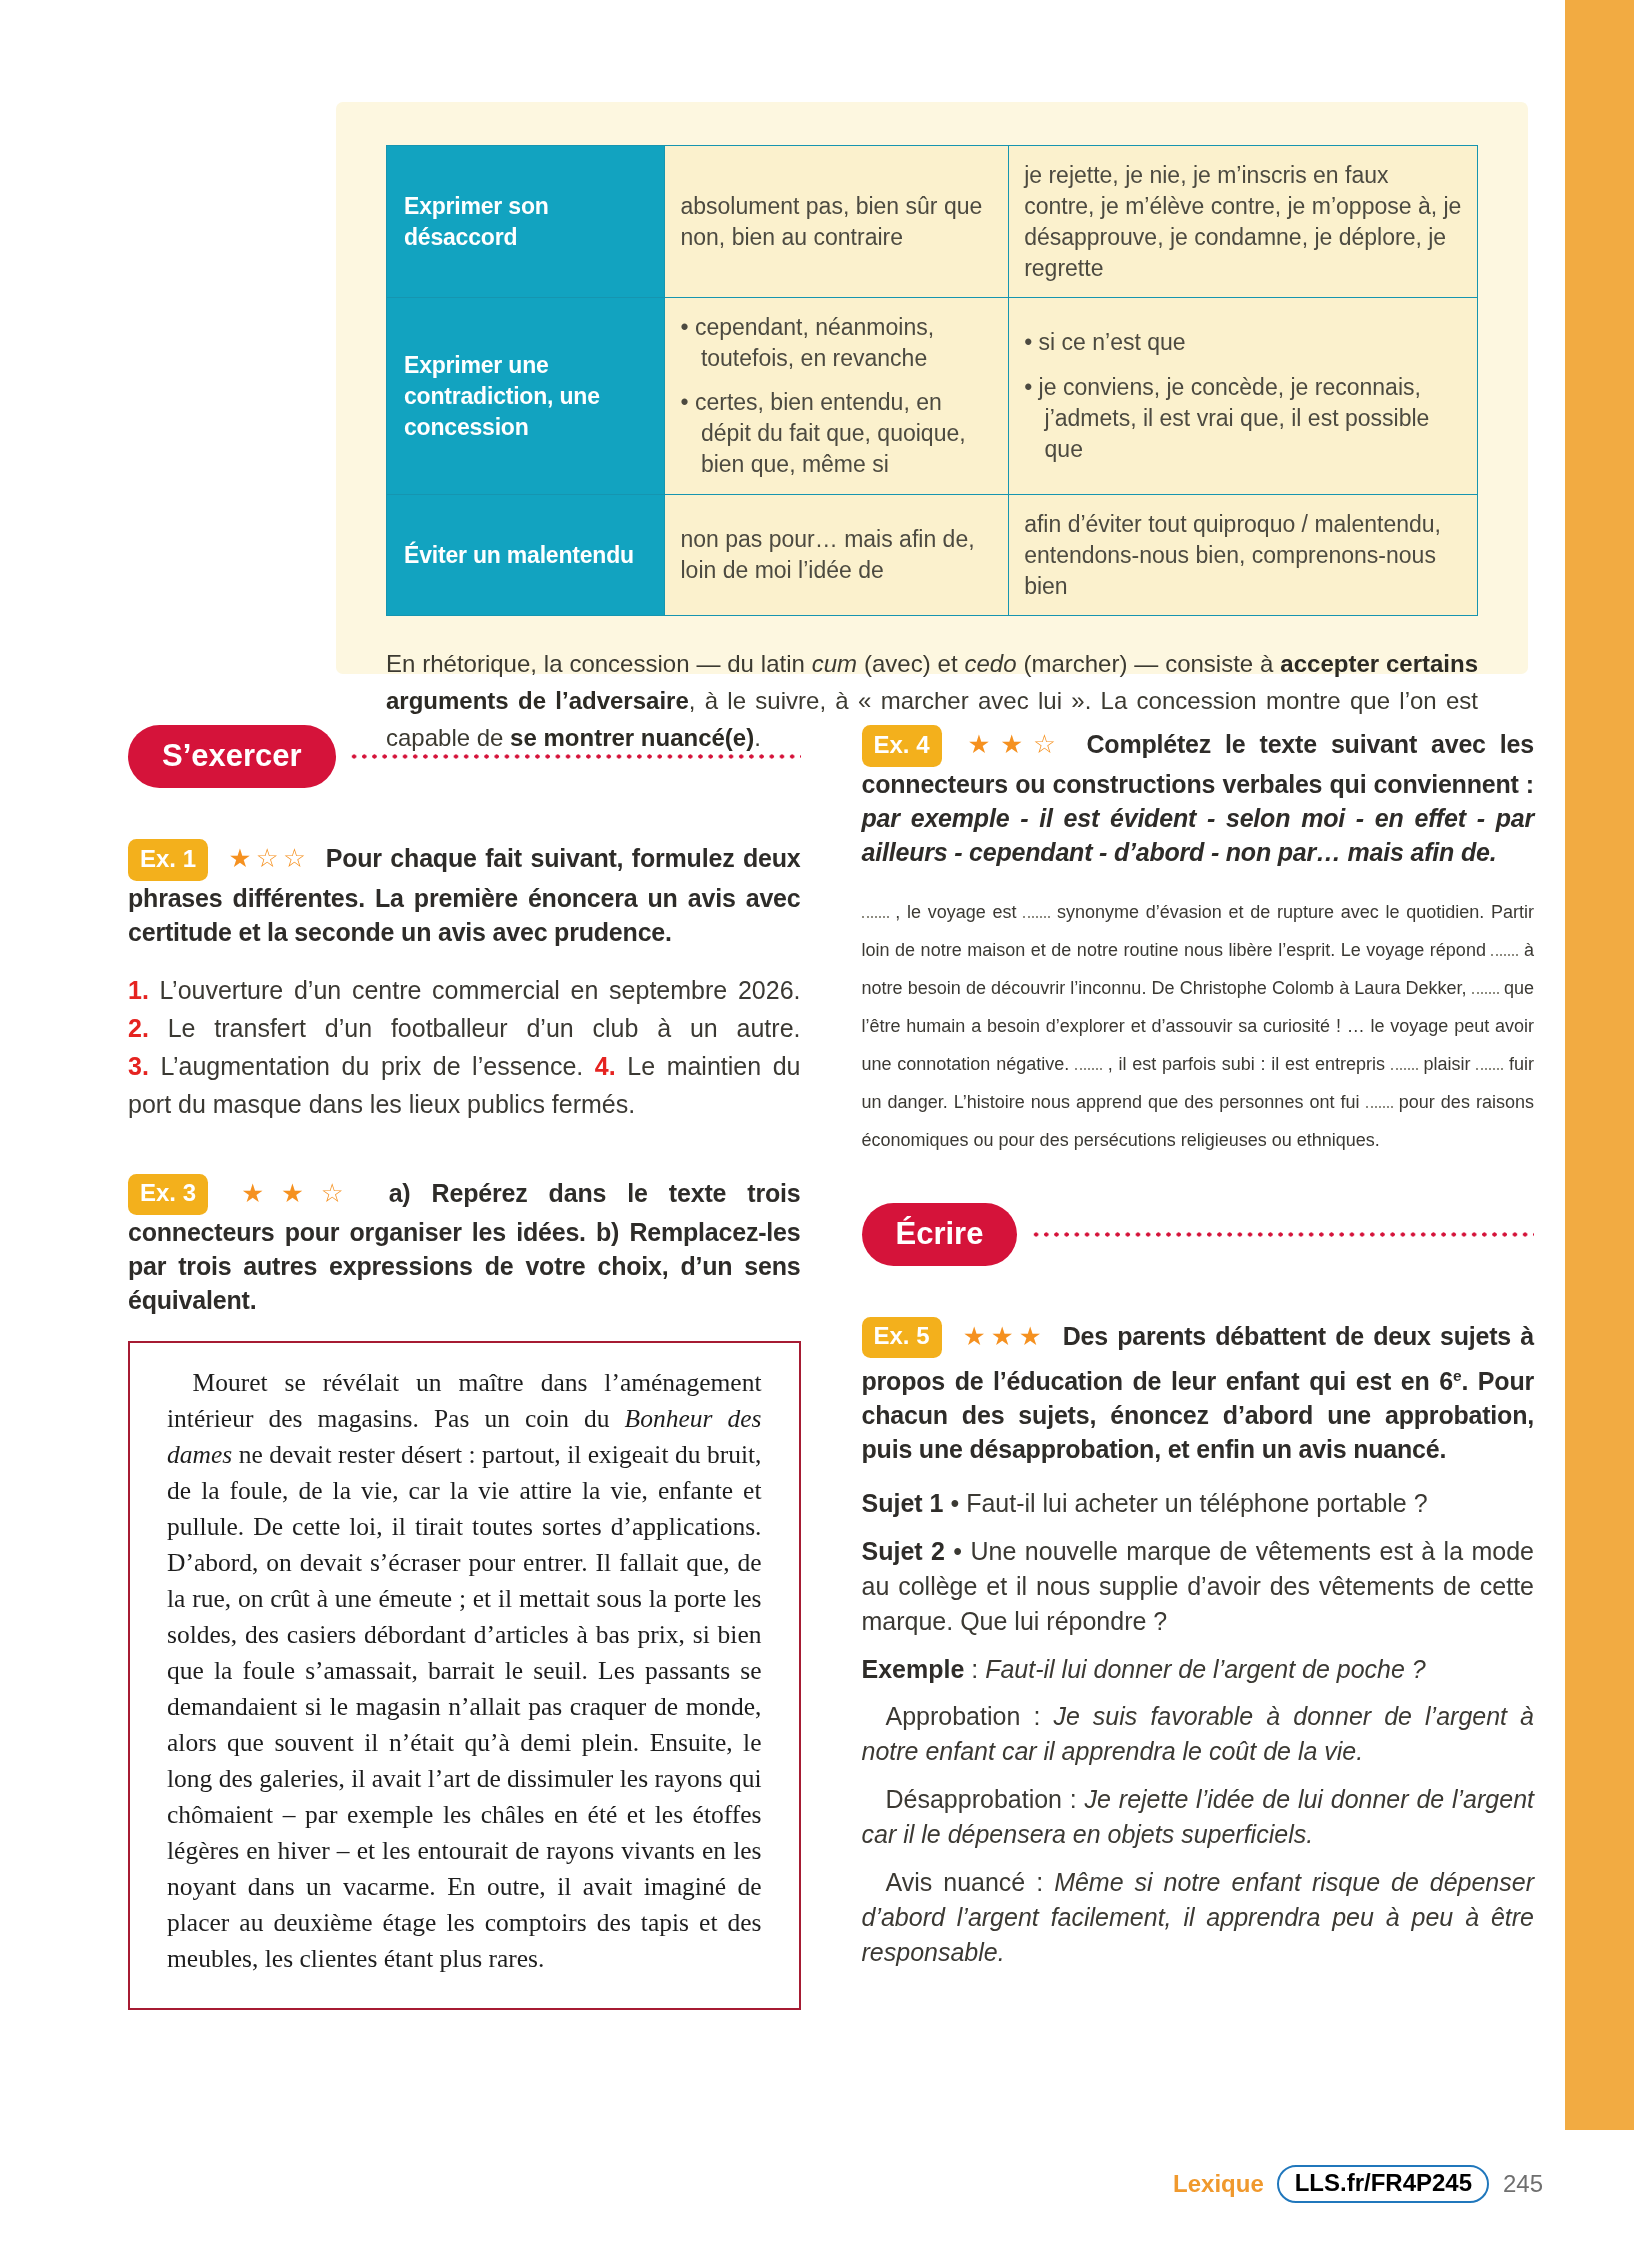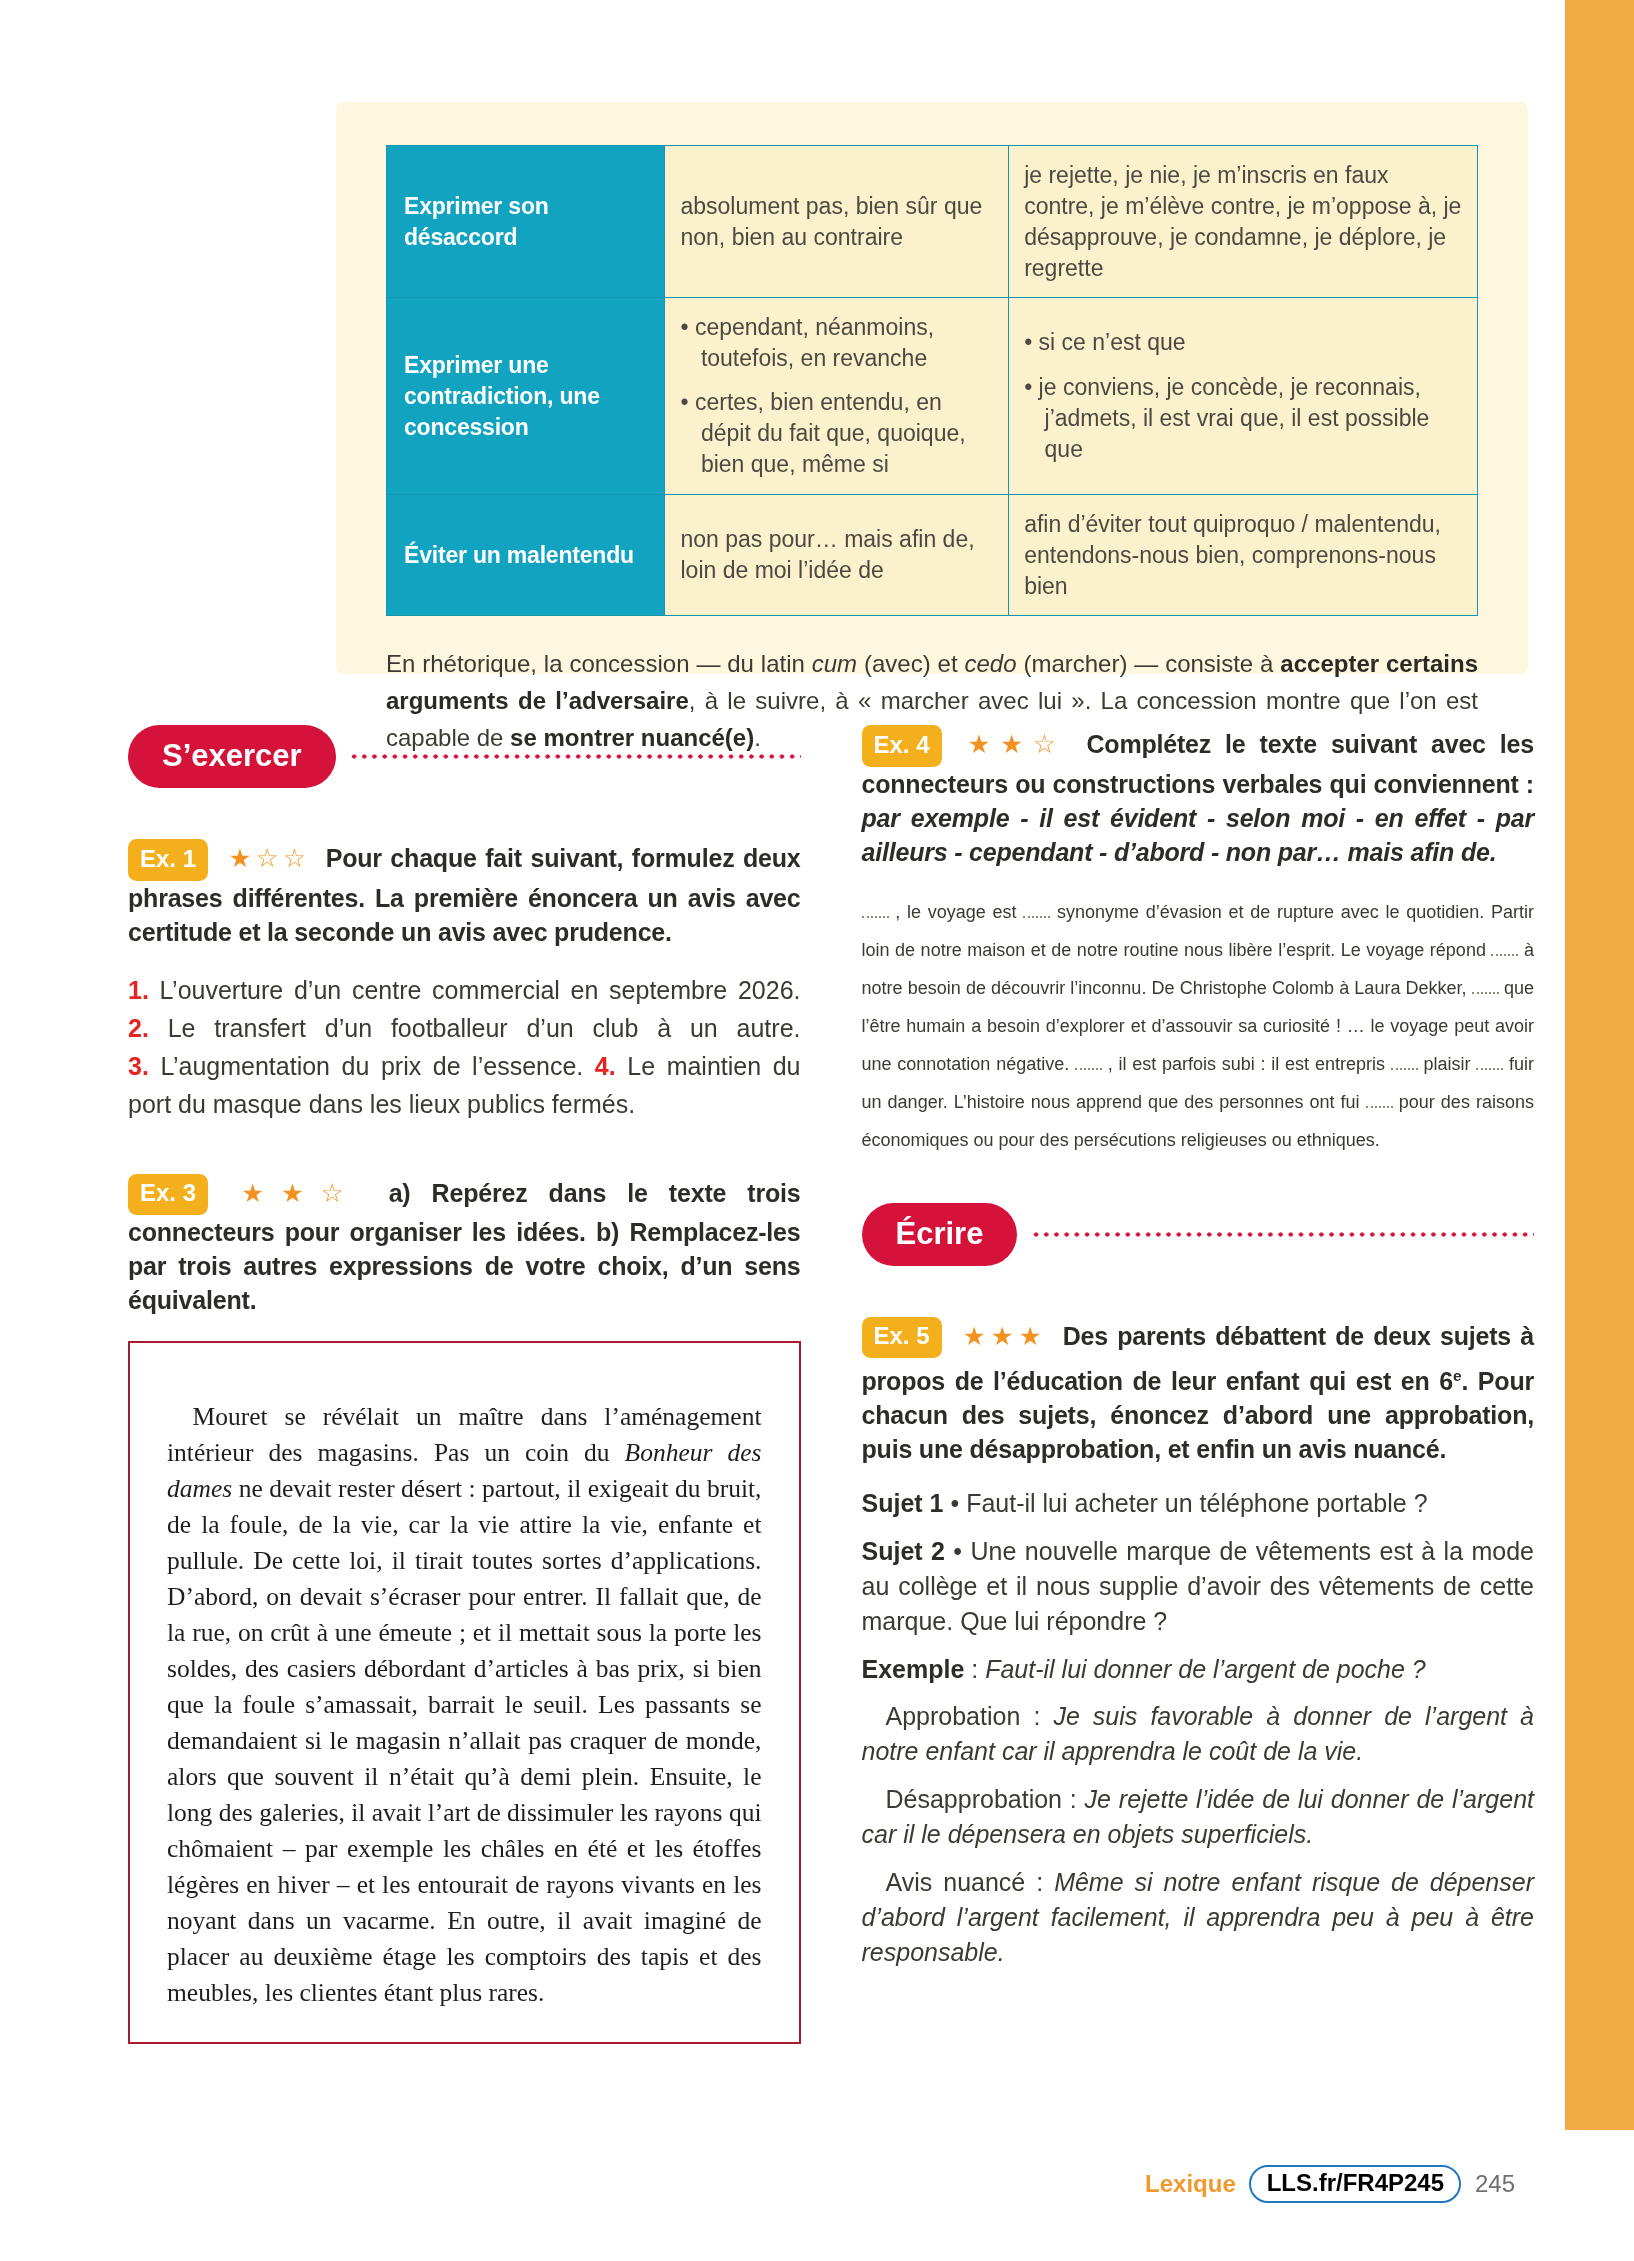--- a/index.html
+++ b/index.html
@@ -46,35 +46,35 @@
   .exercise{margin-top:51px;}
   .ex-head{margin:0;font-size:25px;line-height:34px;font-weight:bold;color:#2e2c29;text-align:justify;letter-spacing:-0.2px;}
   .ex-head .b{color:#2e2c29;}
   .ex-badge{display:inline-block;background:#f3b01c;color:#ffffff;font-size:24px;font-weight:bold;
             border-radius:8.5px;padding:2.6px 12px 5.1px;margin-right:12px;vertical-align:0.9px;letter-spacing:0;}
   .stars{color:#f59120;font-family:"DejaVu Sans",sans-serif;font-size:25.5px;letter-spacing:2.6px;
          margin-right:6.8px;font-weight:normal;}
   .ex-items{margin:22px 0 0;font-size:25px;line-height:38px;color:#3b3933;text-align:justify;}
   .ex-items .num{color:#e52320;font-weight:bold;}
 
-  .quote-box{margin-top:24px;border:2.6px solid #a61b33;background:#ffffff;padding:56px 37px 31px;box-sizing:border-box;}
+  .quote-box{margin-top:24px;border:2.6px solid #a61b33;background:#ffffff;padding:22px 37px 31px;box-sizing:border-box;}
   .quote-text{margin:0;font-family:"Liberation Serif",serif;font-size:25.5px;line-height:36px;
               color:#1e1e1e;text-align:justify;text-indent:25.5px;}
   .quote-text .i{color:#1e1e1e;}
   .quote-attrib{margin:19px 6.8px 0 0;font-family:"Liberation Serif",serif;font-size:25px;
                 color:#1e1e1e;text-align:right;}
 
   .ex4-body{margin:24px 0 0;font-size:18px;line-height:38px;color:#3b3933;text-align:justify;}
   .ecrire-header{margin-top:44px;}
   .ex5-lines{margin-top:20.4px;}
   .ex5-line{margin:0 0 12.8px;font-size:25px;line-height:35px;color:#3b3933;text-align:justify;}
   .ex5-line .b{color:#2e2c29;}
 
   
-  .footer{position:absolute;top:2165px;right:120px;display:flex;align-items:center;gap:13.6px;}
+  .footer{position:absolute;top:2165px;right:92px;display:flex;align-items:center;gap:13.6px;}
   .lexique{color:#f0992d;font-weight:bold;font-size:24px;}
   .code-badge{border:2.6px solid #2077bc;color:#000000;font-weight:bold;font-size:24px;
               border-radius:20.4px;padding:1.7px 15.3px 4.3px;}
   .pagenum{color:#6f6f6f;font-size:24px;}
 </style>
 </head>
 <body>
 
 <div class="page">
 

